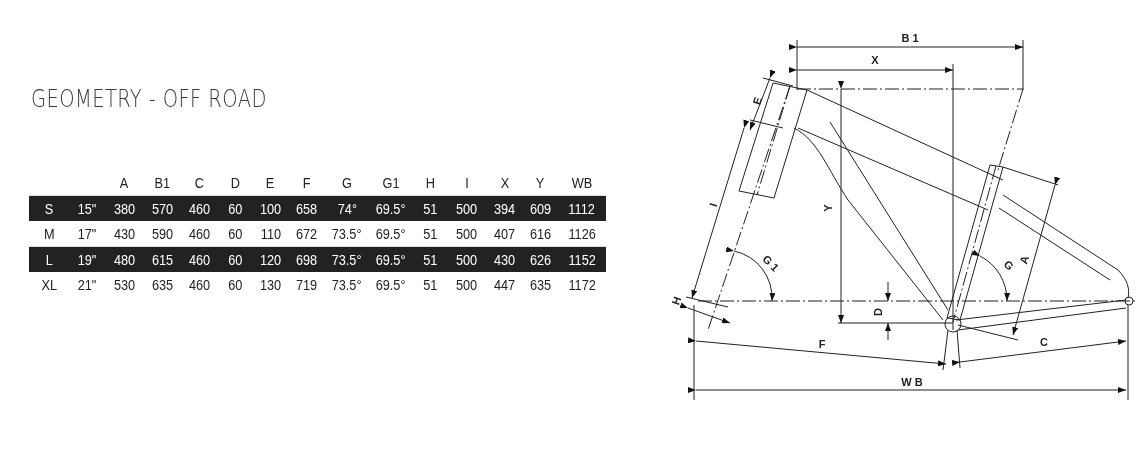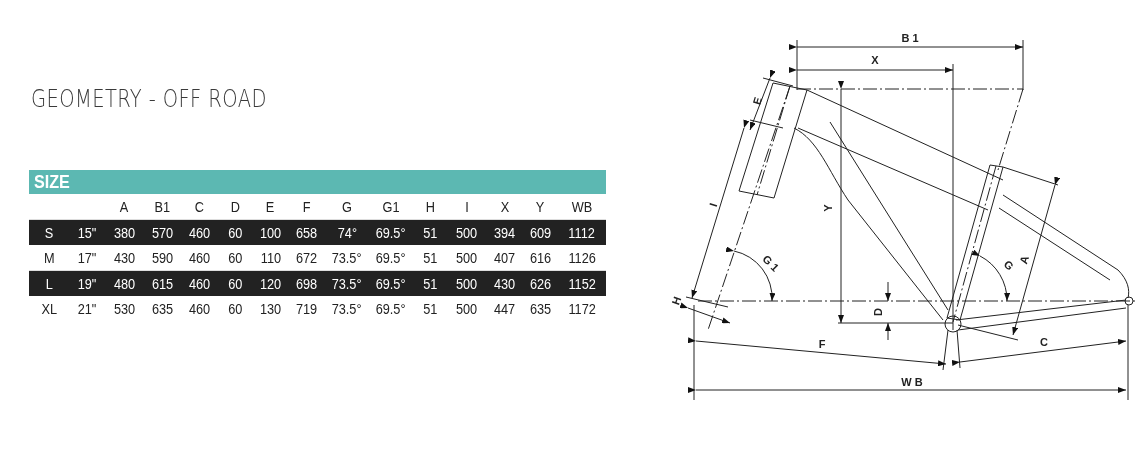--- a/index.html
+++ b/index.html
@@ -18,21 +18,20 @@
   .cell-inner { display: inline-block; transform: scaleX(0.85); }
   .diagram { position: absolute; left: 668px; top: 20px; width: 500px; height: 400px; font-weight: bold; }
   .diagram svg text { font-family: "Liberation Sans", sans-serif; font-size: 11px; fill: #222; }
 </style>
 </head>
 <body>
 
 <div class="title">GEOMETRY - OFF ROAD</div>
 
 <div class="geo-table">
-  <div class="size-bar"><span>SIZE</span></div>
   <table>
     <colgroup>
       <col style="width:40px">
         <col style="width:36px">
         <col style="width:39px">
         <col style="width:37px">
         <col style="width:37px">
         <col style="width:34px">
         <col style="width:37px">
         <col style="width:36px">

